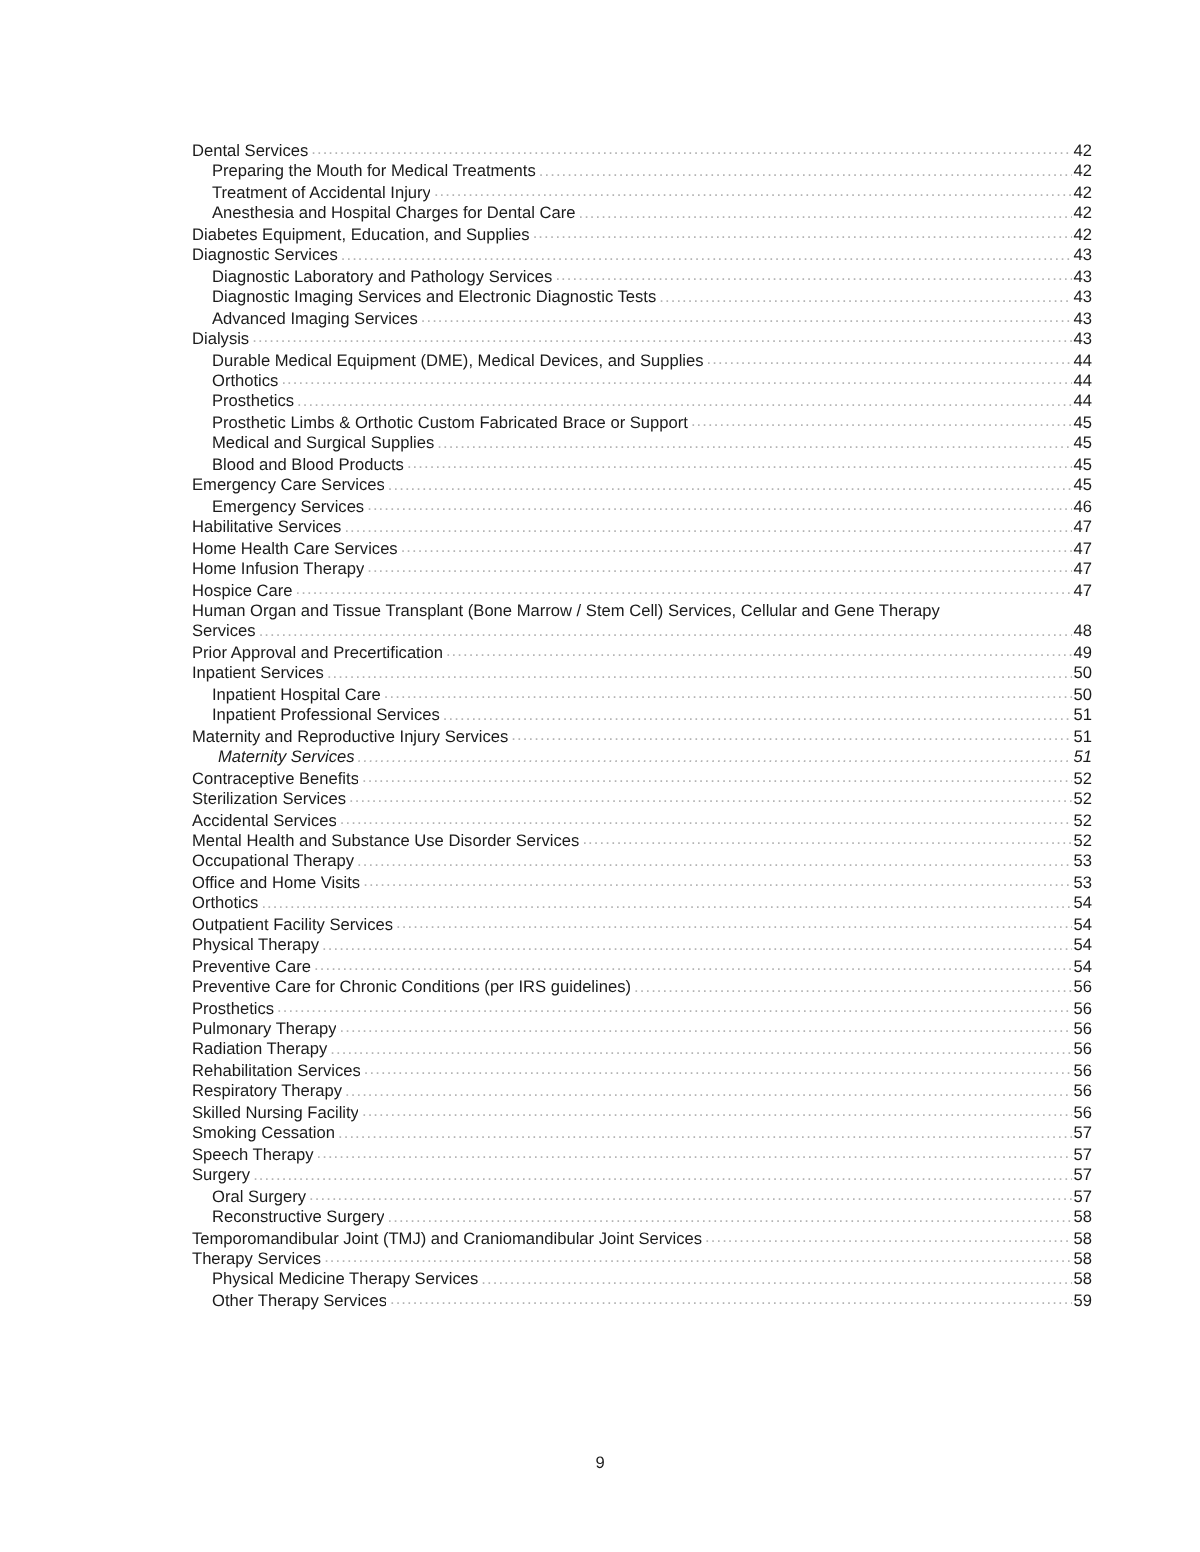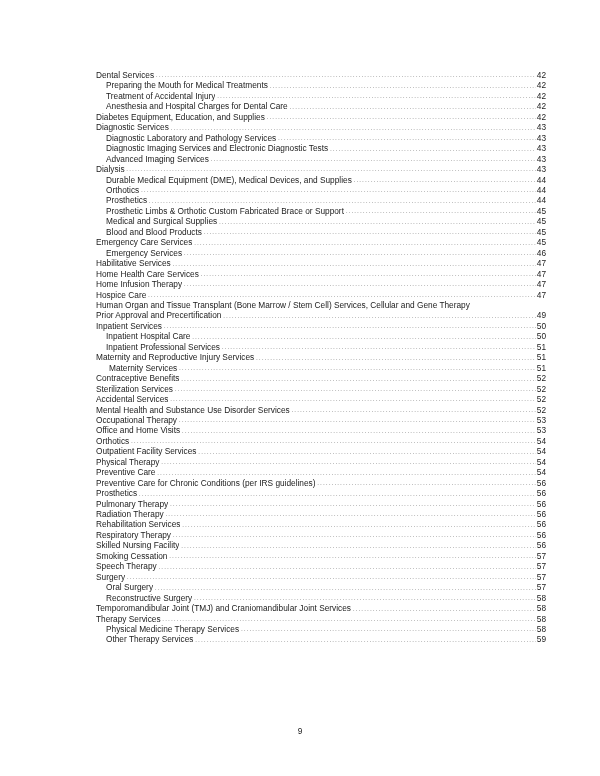--- a/index.html
+++ b/index.html
@@ -22,21 +22,21 @@
     width: 450px;
   }
   .toc-entry {
     display: flex;
     align-items: flex-end;
     font-size: 8.3px;
     line-height: 10.45px;
     white-space: nowrap;
   }
   .toc-entry.level-1 { padding-left: 10px; }
-  .toc-entry.level-2 { padding-left: 13px; }
+  .toc-entry.level-2 { padding-left: 13px; font-style: italic; }
 
   .toc-title {
     flex: 0 1 auto;
     overflow: hidden;
     text-overflow: clip;
   }
   .leader {
     flex: 1 1 auto;
     overflow: hidden;
     margin: 0 0.5px 1.6px 1.5px;
@@ -185,20 +185,25 @@
       <span class="leader"></span>
       <span class="toc-page">47</span>
     </div>
     <div class="toc-entry level-0">
       <span class="toc-title">Hospice Care</span>
       <span class="leader"></span>
       <span class="toc-page">47</span>
     </div>
     <div class="toc-entry level-0 wrap-head"><span class="toc-title">Human Organ and Tissue Transplant (Bone Marrow / Stem Cell) Services, Cellular and Gene Therapy</span></div>
     <div class="toc-entry level-0">
+      <span class="toc-title">Services</span>
+      <span class="leader"></span>
+      <span class="toc-page">48</span>
+    </div>
+    <div class="toc-entry level-0">
       <span class="toc-title">Prior Approval and Precertification</span>
       <span class="leader"></span>
       <span class="toc-page">49</span>
     </div>
     <div class="toc-entry level-0">
       <span class="toc-title">Inpatient Services</span>
       <span class="leader"></span>
       <span class="toc-page">50</span>
     </div>
     <div class="toc-entry level-1">

